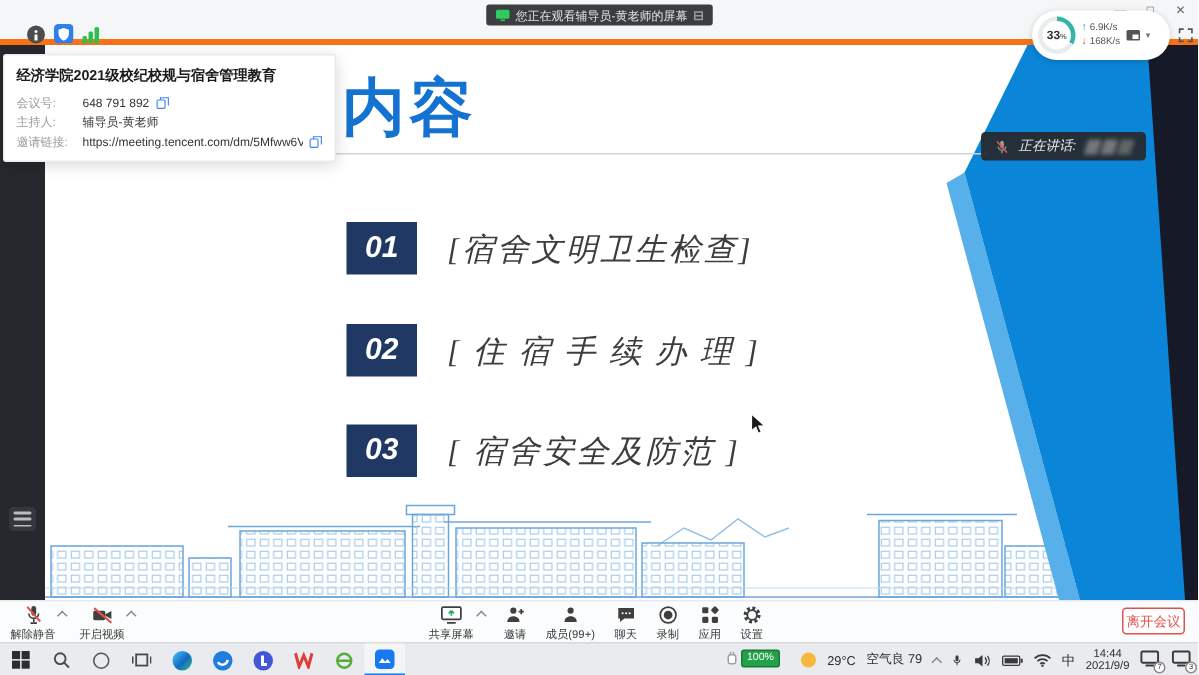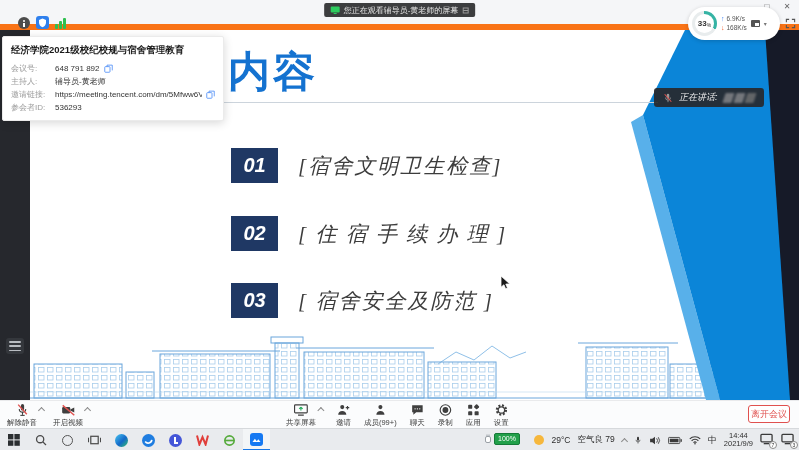--- a/index.html
+++ b/index.html
@@ -1,21 +1,21 @@
 <!DOCTYPE html>
 <html><head>
 <meta charset="utf-8">
 <style>
   * { margin:0; padding:0; box-sizing:border-box; }
   html,body { width:799px; height:450px; overflow:hidden; }
   body { font-family:"Liberation Sans","DejaVu Sans",sans-serif; background:#fff; }
   .screen { position:relative; width:799px; height:450px; background:#fff; overflow:hidden; }
 
   
-  .topbar { position:absolute; left:0; top:0; width:799px; height:30px; background:#f5f6f8; border-bottom:6px solid #f97316; z-index:20; }
+  .topbar { position:absolute; left:0; top:0; width:799px; height:30px; background:#f5f6f8; border-bottom:4px solid #f97316; z-index:20; }
   .watch-pill { position:absolute; left:50%; top:3px; transform:translateX(-50%); height:14px; background:#3c3d3f; border-radius:2px; display:flex; align-items:center; gap:4px; padding:0 6px; color:#e4e4e4; font-size:8px; white-space:nowrap; }
   .win-controls { position:absolute; right:2px; top:0; display:flex; }
   .win-controls span { width:20px; height:13px; display:flex; align-items:center; justify-content:center; font-size:8px; color:#666; cursor:default; }
   .info-icons { position:absolute; left:18px; top:16px; display:flex; gap:6px; align-items:flex-end; }
   .info-circle { width:12px; height:12px; border-radius:50%; background:#4c4c4c; position:relative; }
   .info-circle::before { content:""; position:absolute; left:5px; top:2.5px; width:2px; height:2px; background:#fff; border-radius:50%; }
   .info-circle::after  { content:""; position:absolute; left:5px; top:5.5px; width:2px; height:4px; background:#fff; }
   .sig { display:flex; align-items:flex-end; gap:1.5px; height:12px; }
   .sig i { width:2.5px; background:#2fbf4f; border-radius:1px; }
   .perf-pill { position:absolute; left:688px; top:7px; width:92px; height:33px; background:#fff; border-radius:17px; box-shadow:0 1px 4px rgba(0,0,0,.18); display:flex; align-items:center; padding:0 5px 0 4px; gap:4px; z-index:25; }
@@ -225,24 +225,20 @@
       <span class="val">辅导员-黄老师</span>
     </div>
     <div class="popup-row">
       <span class="lbl">邀请链接:</span>
       <span class="val">https://meeting.tencent.com/dm/5Mfww6VuOONt</span>
       <svg class="copy-ic" width="9" height="9" viewBox="0 0 12 12">
           <rect x="1" y="3.5" width="7" height="7.5" rx="1" fill="none" stroke="#3b82f6"></rect>
           <path d="M4 3.5V1.5h7v7" fill="none" stroke="#3b82f6"></path>
         </svg>
     </div>
-    <div class="popup-row">
-      <span class="lbl">参会者ID:</span>
-      <span class="val">536293</span>
-    </div>
   </div>
 
   <div class="speak-pill">
     <svg width="10" height="12" viewBox="0 0 24 26">
       <path d="M12 3a3 3 0 0 1 3 3v6a3 3 0 0 1-6 0V6a3 3 0 0 1 3-3z" fill="#9a9a9a"></path>
       <path d="M6 12a6 6 0 0 0 12 0" stroke="#9a9a9a" fill="none" stroke-width="2"></path>
       <line x1="12" y1="18" x2="12" y2="23" stroke="#9a9a9a" stroke-width="2"></line>
       <line x1="4" y1="4" x2="20" y2="22" stroke="#e0514f" stroke-width="2.5"></line>
     </svg>
     <span class="txt">正在讲话:</span>

